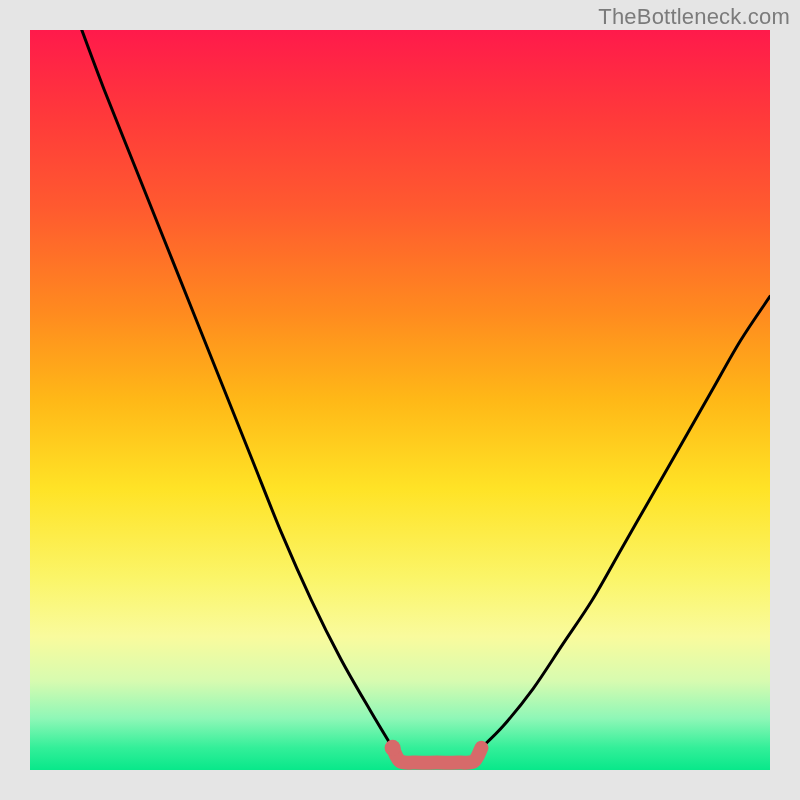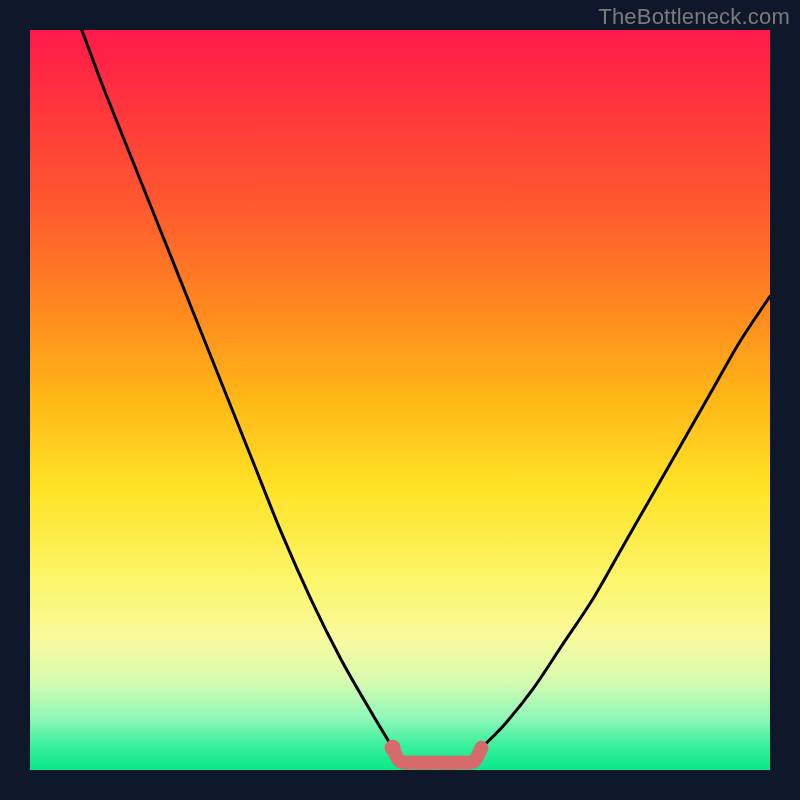--- a/index.html
+++ b/index.html
@@ -8,21 +8,21 @@
     width: 800px;
     height: 800px;
     background: #000;
     overflow: hidden;
     font-family: Arial, Helvetica, sans-serif;
   }
   .frame {
     position: relative;
     width: 800px;
     height: 800px;
-    background: #0f172a;
+    background: #e5e5e5;
   }
   .plot-area {
     position: absolute;
     left: 30px;
     top: 30px;
     width: 740px;
     height: 740px;
     background: linear-gradient(
       to bottom,
       #ff1a4b 0%,

